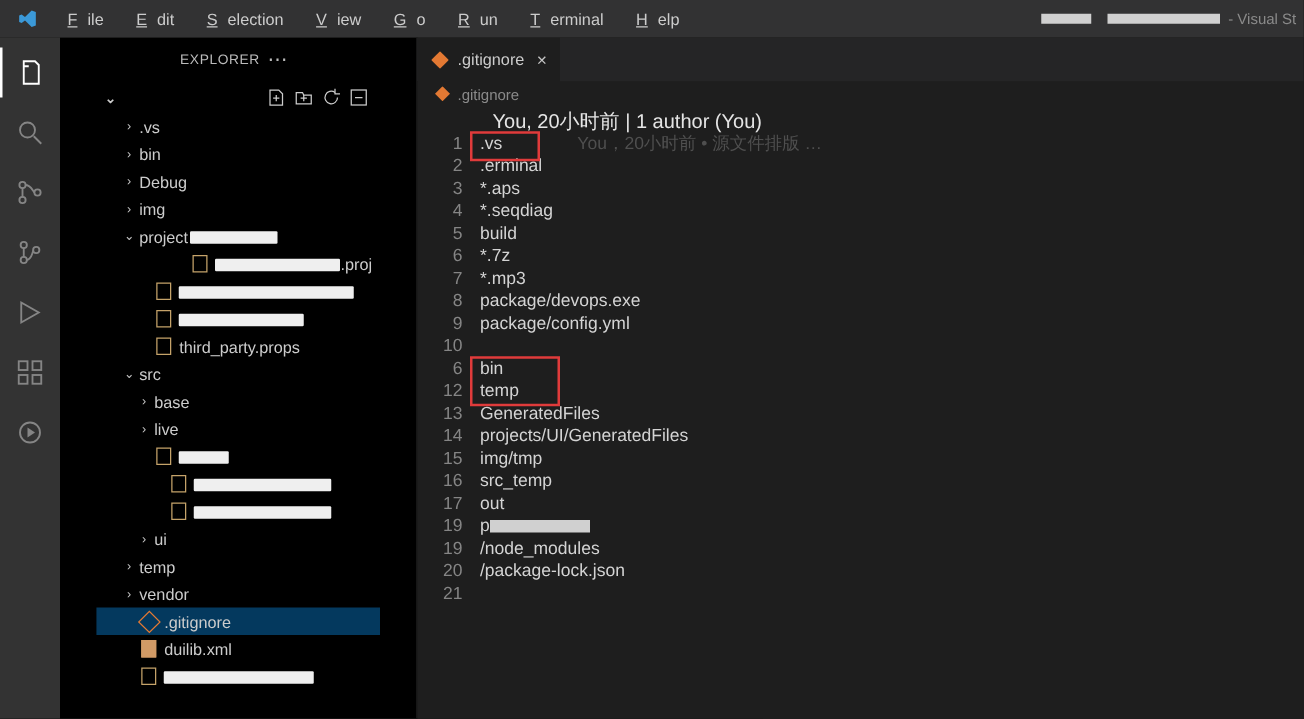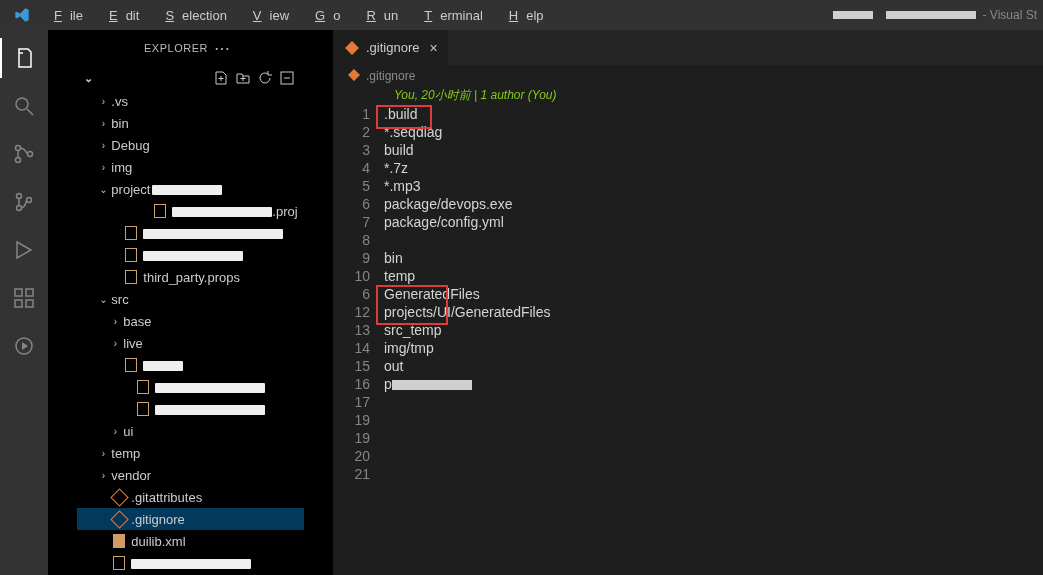--- a/index.html
+++ b/index.html
@@ -29,21 +29,21 @@
     .tree-item .ico.gitf::before{content:"";display:block;width:11px;height:11px;border:1px solid #e37933;transform:rotate(45deg);}
     .tree-item .ico.xml::before{content:"";display:block;width:10px;height:12px;border:1px solid #d19a66;background:#d19a66;}
     .tree-item .redact { display:inline-block; height:10px; background:#efefef; border-radius:1px; vertical-align:middle;}
     .editor { flex:1; display:flex; flex-direction:column; background:#1e1e1e; }
     .tabs { height:35px; background:#252526; display:flex; }
     .tab { height:35px; padding:0 10px; display:flex; align-items:center; gap:6px; background:#1e1e1e;}
     .tab .dot{width:16px;height:16px;display:inline-flex;align-items:center;justify-content:center;}
     .tab .close{color:#c5c5c5;font-size:14px;margin-left:4px;}
     .breadcrumb { height:22px; display:flex; align-items:center; padding-left:14px; color:#8a8a8a; font-size:12px;}
     .breadcrumb .dot{width:14px;height:14px;margin-right:4px;}
-    .codeblame{height:18px;padding-left:60px;color:#84cc16;font-size:12px;font-style:italic;}
+    .codeblame{height:18px;padding-left:60px;color:#e5e5e5;font-size:16px;}
     .code { flex:1; display:flex; font-family:Consolas,monospace; font-size:14px; line-height:18px; position:relative;}
     .gutter { width:50px; text-align:right; color:#858585; padding-right:14px; user-select:none;}
     .lines { flex:1; color:#d4d4d4; position:relative;}
     .line{white-space:pre;}
     .inline-blame{color:#4f4f4f;}
     .redbox{position:absolute;border:2px solid #e03b3b;pointer-events:none;}
     .tree-item .label{white-space:nowrap;}
   </style>
 </head>
 <body>
@@ -230,25 +230,20 @@
           <span class="tw">›</span>
           <span class="label">ui</span>
         </div>
         <div class="tree-item" style="padding-left: 18px;">
           <span class="tw">›</span>
           <span class="label">temp</span>
         </div>
         <div class="tree-item" style="padding-left: 18px;">
           <span class="tw">›</span>
           <span class="label">vendor</span>
-        </div>
-        <div class="tree-item" style="padding-left: 18px;">
-          <span class="tw"></span>
-          <span class="ico gitf"></span>
-          <span class="label">.gitattributes</span>
         </div>
         <div class="tree-item selected" style="padding-left: 18px;">
           <span class="tw"></span>
           <span class="ico gitf"></span>
           <span class="label">.gitignore</span>
         </div>
         <div class="tree-item" style="padding-left: 18px;">
           <span class="tw"></span>
           <span class="ico xml"></span>
           <span class="label">duilib.xml</span>
@@ -300,33 +295,37 @@
           <div>16</div>
           <div>17</div>
           <div>19</div>
           <div>19</div>
           <div>20</div>
           <div>21</div>
         </div>
       <div class="lines" id="lines">
         <div class="redbox" id="rb0" style="top: 0px; left: -8px; width: 56px; height: 24px;"></div>
         <div class="redbox" id="rb1" style="top: 180px; left: -8px; width: 72px; height: 40px;"></div>
-          <div class="line">.build</div>
+      <div class="line"><span>.vs</span><span style="display:inline-block;width:60px"></span><span class="inline-blame">You，20小时前 • 源文件排版 …</span></div>
+          <div class="line">.erminal</div>
+          <div class="line">*.aps</div>
           <div class="line">*.seqdiag</div>
           <div class="line">build</div>
           <div class="line">*.7z</div>
           <div class="line">*.mp3</div>
           <div class="line">package/devops.exe</div>
           <div class="line">package/config.yml</div>
           <div class="line"> </div>
           <div class="line">bin</div>
           <div class="line">temp</div>
           <div class="line">GeneratedFiles</div>
           <div class="line">projects/UI/GeneratedFiles</div>
+          <div class="line">img/tmp</div>
           <div class="line">src_temp</div>
-          <div class="line">img/tmp</div>
           <div class="line">out</div>
           <div class="line">p<span class="redact" style="width:80px;background:#d0d0d0;height:10px;display:inline-block;vertical-align:middle;"></span></div>
+          <div class="line">/node_modules</div>
+          <div class="line">/package-lock.json</div>
           <div class="line"> </div>
         </div>
     </div>
   </div>
 </div>
 
 </body></html>

